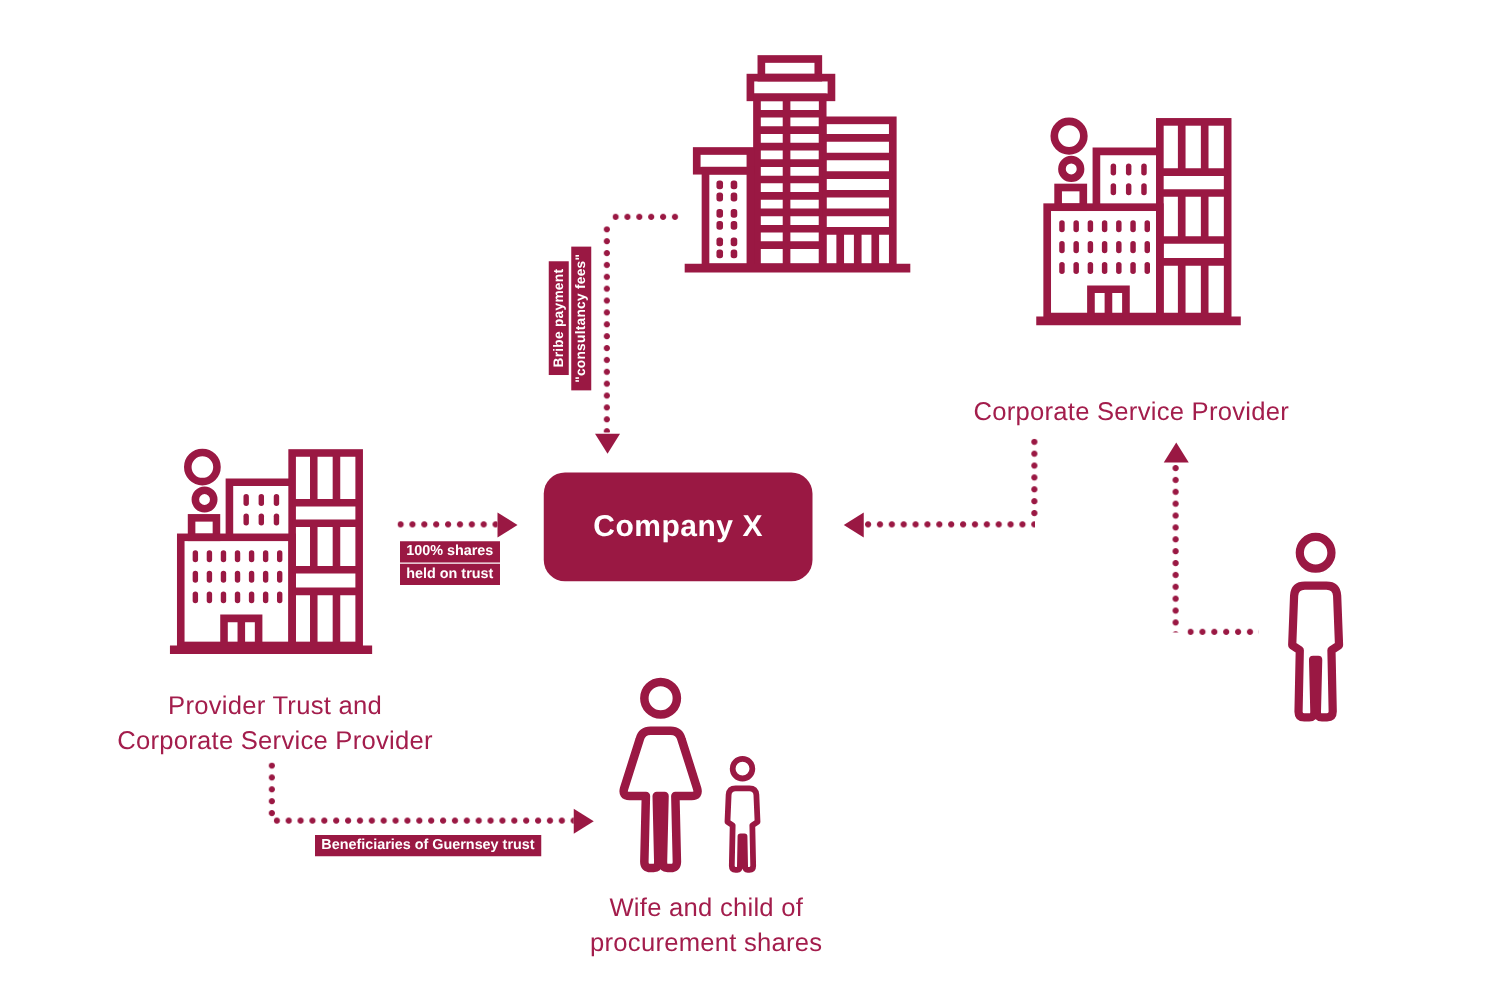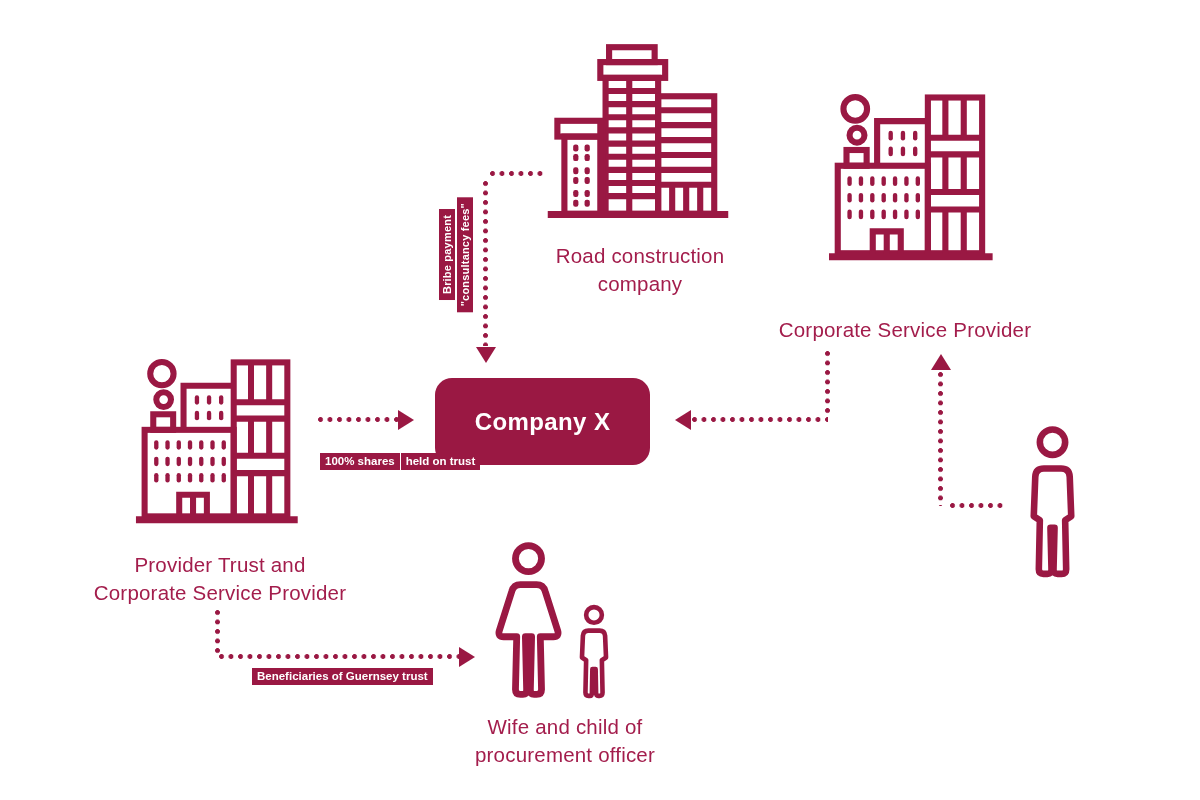--- a/index.html
+++ b/index.html
@@ -47,21 +47,21 @@
     position:absolute;width:5px;
     background-image:radial-gradient(circle at 2.5px 2.5px, var(--maroon) 2.1px, transparent 2.8px);
     background-size:5px 9.5px;background-repeat:repeat-y;
   }
   .arr{position:absolute;width:0;height:0;}
   .arr-down{border-left:10px solid transparent;border-right:10px solid transparent;border-top:16px solid var(--maroon);}
   .arr-up{border-left:10px solid transparent;border-right:10px solid transparent;border-bottom:16px solid var(--maroon);}
   .arr-right{border-top:10px solid transparent;border-bottom:10px solid transparent;border-left:16px solid var(--maroon);}
   .arr-left{border-top:10px solid transparent;border-bottom:10px solid transparent;border-right:16px solid var(--maroon);}
   
-  .hchips{position:absolute;display:flex;flex-direction:row;align-items:flex-start;gap:1px;margin-top:20px;}
+  .hchips{position:absolute;display:flex;flex-direction:column;align-items:flex-start;gap:1px;}
   .hchip{
     background:var(--maroon);color:var(--chip-text,#fff);
     font-size:11.5px;font-weight:bold;line-height:14px;
     padding:1px 5px 2px 5px;white-space:nowrap;
   }
   .vchips{position:absolute;display:flex;flex-direction:row;align-items:center;gap:2px;height:112px;}
   .vchip{
     writing-mode:vertical-rl;transform:rotate(180deg);
     background:var(--maroon);color:var(--chip-text,#fff);
     font-size:11px;font-weight:bold;letter-spacing:.2px;
@@ -189,38 +189,34 @@
     </svg>
 
   <svg class="icon" style="left:573px;top:602px" width="42" height="98" viewBox="0 0 90 212">
       <use href="#sym-child"></use>
     </svg>
 
   <svg class="icon" style="left:1022px;top:424px" width="61" height="157" viewBox="0 0 120 310">
       <use href="#sym-person"></use>
     </svg>
 
-  <div class="node-label" style="left:540px;top:242px;width:200px">
-    <span>Road construction</span><br>
-    <span>company</span>
-  </div>
 
   <div class="node-label" style="left:755px;top:288px;width:300px">
     <br>
     <span>Corporate Service Provider</span>
   </div>
 
   <div class="node-label" style="left:70px;top:551px;width:300px">
     <span>Provider Trust and</span><br>
     <span>Corporate Service Provider</span>
   </div>
 
   <div class="node-label" style="left:445px;top:713px;width:240px">
     <span>Wife and child of</span><br>
-    <span>procurement officer</span>
+    <span>procurement shares</span>
   </div>
 
 
   <div class="company-box">
     <span>Company X</span>
   </div>
 
   <div class="dots-h" style="left:490px;top:171px;width:56px"></div>
   <div class="dots-v" style="left:483px;top:181px;height:165px"></div>
   <div class="arr arr-down" style="left:476px;top:347px"></div>

